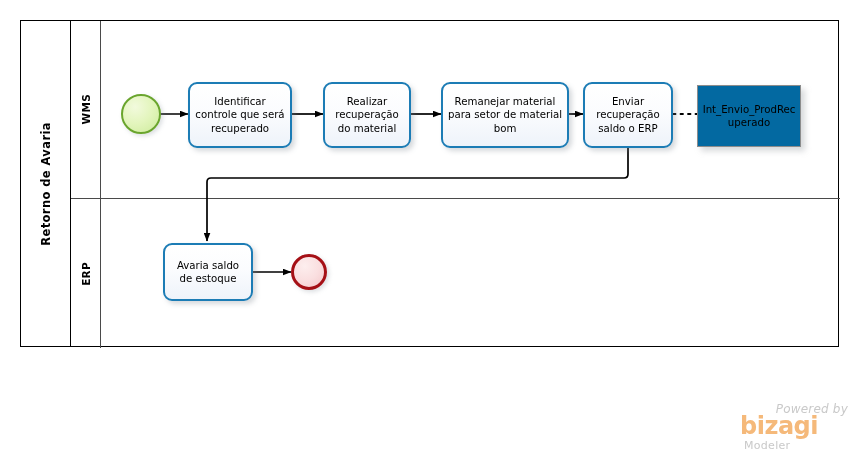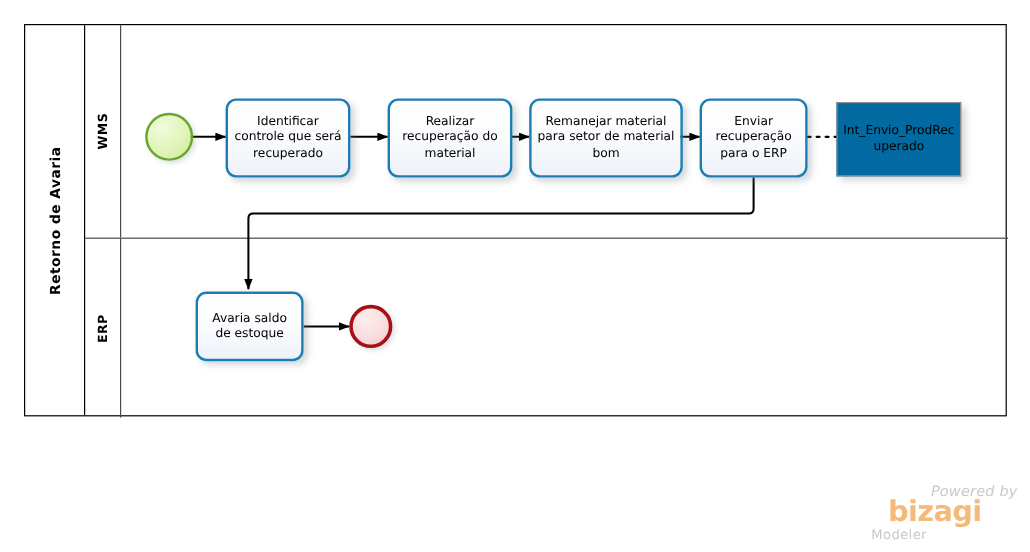--- a/index.html
+++ b/index.html
@@ -188,21 +188,21 @@
     top: 10px;
     font-size: 24px;
     line-height: 29px;
     font-weight: bold;
     color: #f5b97a;
     letter-spacing: -0.5px;
     font-family: "DejaVu Sans", "Liberation Sans", sans-serif;
   }
   .wm-modeler {
     position: absolute;
-    left: 4px;
+    left: 22px;
     top: 37px;
     font-size: 11px;
     color: #c9c9c9;
     letter-spacing: 0.3px;
   }
 </style>
 </head>
 <body>
 
 <div id="canvas">
@@ -248,30 +248,30 @@
   </svg>
 
   <div class="shapes">
 
     <div class="event start-event" style="left:121px; top:94px; width:40px; height:40px;"></div>
 
     <div class="task" style="left:188px; top:82px; width:104px; height:66px;">
       <span class="task-label">Identificar controle que será recuperado</span>
     </div>
 
-    <div class="task" style="left:323px; top:82px; width:104px; height:66px;">
+    <div class="task" style="left:323px; top:82px; width:88px; height:66px;">
       <span class="task-label">Realizar recuperação do material</span>
     </div>
 
     <div class="task" style="left:441px; top:82px; width:128px; height:66px;">
       <span class="task-label">Remanejar material para setor de material bom</span>
     </div>
 
     <div class="task" style="left:583px; top:82px; width:90px; height:66px;">
-      <span class="task-label">Enviar recuperação para o ERP</span>
+      <span class="task-label">Enviar recuperação saldo o ERP</span>
     </div>
 
     <div class="data-object" style="left:697px; top:85px; width:104px; height:62px;">
       <span class="data-object-label">Int_Envio_ProdRecuperado</span>
     </div>
 
     <div class="task" style="left:163px; top:243px; width:90px; height:58px;">
       <span class="task-label">Avaria saldo de estoque</span>
     </div>
 

